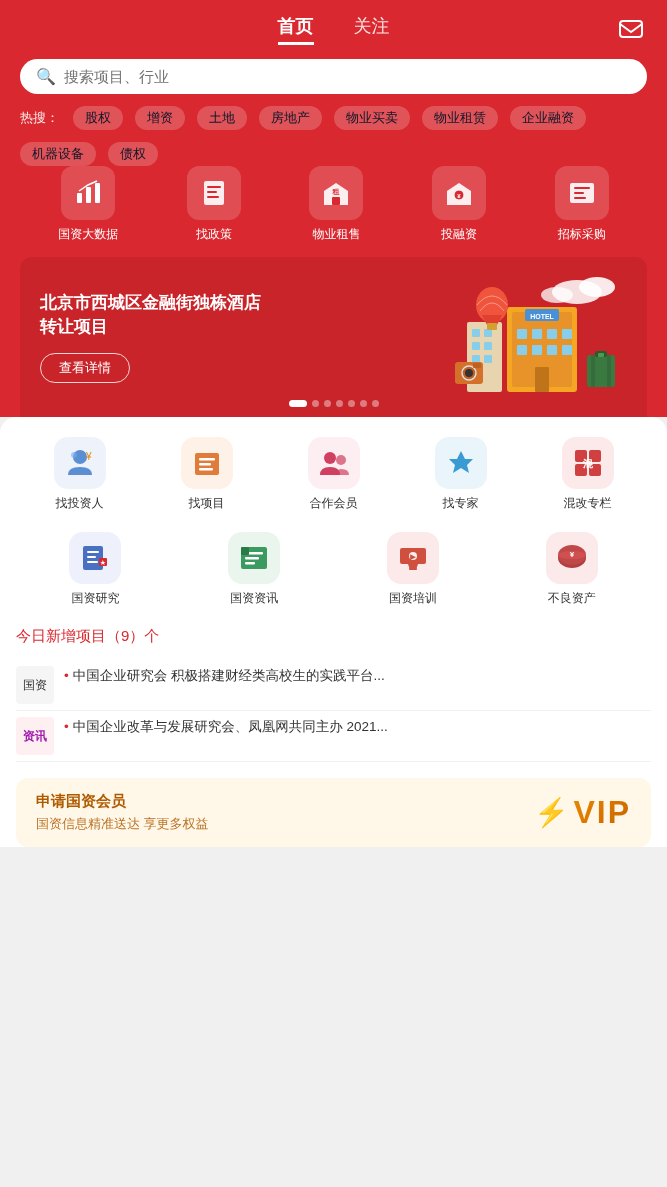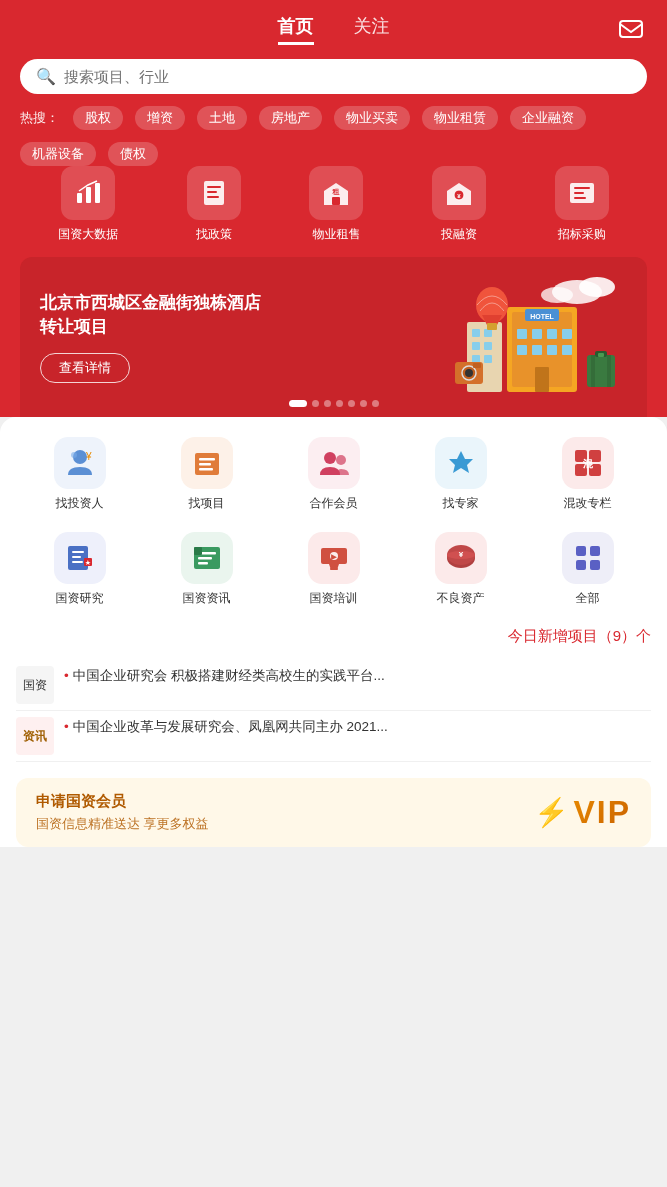--- a/index.html
+++ b/index.html
@@ -89,21 +89,21 @@
       align-items: center;
       gap: 12px;
     }
     .hot-label {
       color: rgba(255,255,255,0.9);
       font-size: 13px;
       margin-right: 2px;
     }
     .hot-tag {
       background: rgba(255,255,255,0.2);
-      color: #ffffff;
+      color: #0f172a;
       border-radius: 14px;
       padding: 3px 12px;
       font-size: 13px;
       cursor: pointer;
     }
     
     .icon-grid {
       display: flex;
       justify-content: space-around;
       margin-bottom: 14px;
@@ -252,21 +252,21 @@
       justify-content: center;
       font-size: 22px;
     }
     .service-label {
       font-size: 12px;
       color: #333;
       text-align: center;
     }
     
     .new-items-bar {
-      text-align: right;
+      text-align: left;
       color: #d9282f;
       font-size: 15px;
       font-weight: 500;
       margin-bottom: 14px;
     }
     
     .news-section {
       margin-bottom: 16px;
     }
     .news-item {
@@ -601,51 +601,40 @@
         <div class="service-icon" style="background:#fceaea;">
           <svg width="36" height="36" viewBox="0 0 36 36">
               <ellipse cx="18" cy="18" rx="14" ry="10" fill="#b04040"></ellipse>
               <ellipse cx="18" cy="15" rx="14" ry="10" fill="#c04848"></ellipse>
               <ellipse cx="18" cy="15" rx="14" ry="4" fill="#d05050"></ellipse>
               <text x="18" y="17" text-anchor="middle" font-size="8" fill="white" font-weight="bold">¥</text>
             </svg>
         </div>
         <span class="service-label">不良资产</span>
       </div>
-      <div class="service-item">
-        <div class="service-icon" style="background:#eeeef8;">
-          <svg width="36" height="36" viewBox="0 0 36 36">
-              <rect x="6" y="6" width="10" height="10" rx="2" fill="#5a60c4"></rect>
-              <rect x="20" y="6" width="10" height="10" rx="2" fill="#5a60c4"></rect>
-              <rect x="6" y="20" width="10" height="10" rx="2" fill="#5a60c4"></rect>
-              <rect x="20" y="20" width="10" height="10" rx="2" fill="#5a60c4"></rect>
-            </svg>
-        </div>
-        <span class="service-label">全部</span>
-      </div>
     </div>
 
     <div class="new-items-bar">今日新增项目（9）个</div>
 
     <div class="news-section">
       <div class="news-item">
         <div class="news-badge">
           <div class="news-badge-box" style="background:#f5f5f5;">
             <div style="display:flex;flex-direction:column;align-items:center;">
               <span style="font-size:12px;font-weight:400;color:#333;">国资</span>
               <span style="font-size:12px;font-weight:700;color:#d9282f;"></span>
             </div>
           </div>
         </div>
         <span class="news-text"><span style="color:#d9282f;margin-right:4px;">•</span><span>中国企业研究会 积极搭建财经类高校生的实践平台...</span></span>
       </div>
       <div class="news-item">
         <div class="news-badge">
           <div class="news-badge-box" style="background:#fef0f0;">
-            <span style="font-size:12px;font-weight:700;color:#a16207;">资讯</span>
+            <span style="font-size:12px;font-weight:700;color:#a21caf;">资讯</span>
           </div>
         </div>
         <span class="news-text"><span style="color:#d9282f;margin-right:4px;">•</span><span>中国企业改革与发展研究会、凤凰网共同主办 2021...</span></span>
       </div>
     </div>
 
     <div class="vip-banner">
       <div class="vip-text-area">
         <div class="vip-title">申请国资会员</div>
         <div class="vip-sub">国资信息精准送达 享更多权益</div>

